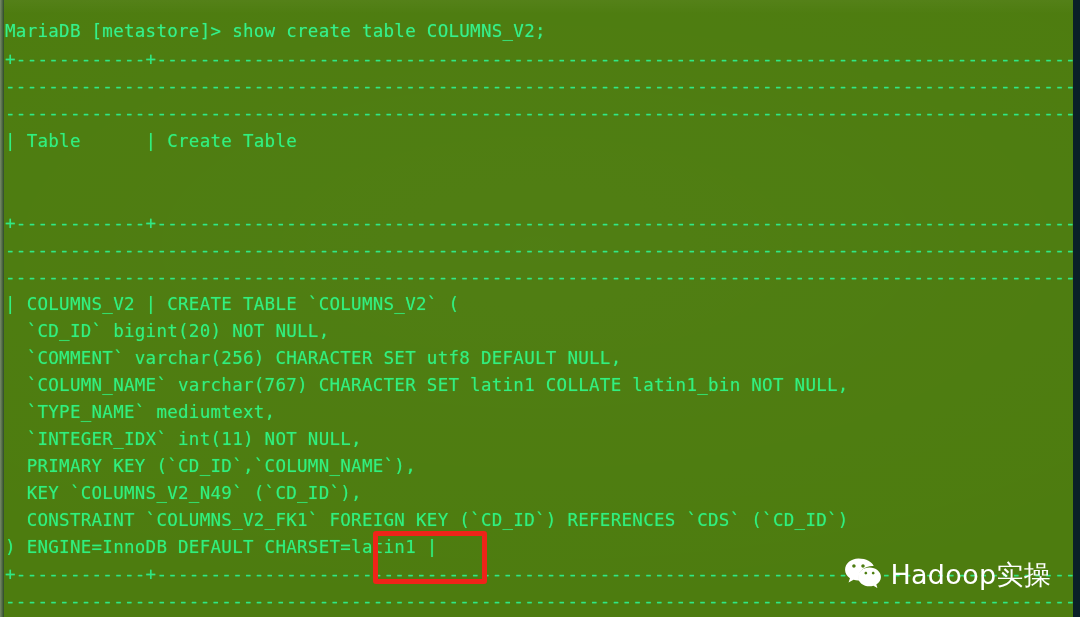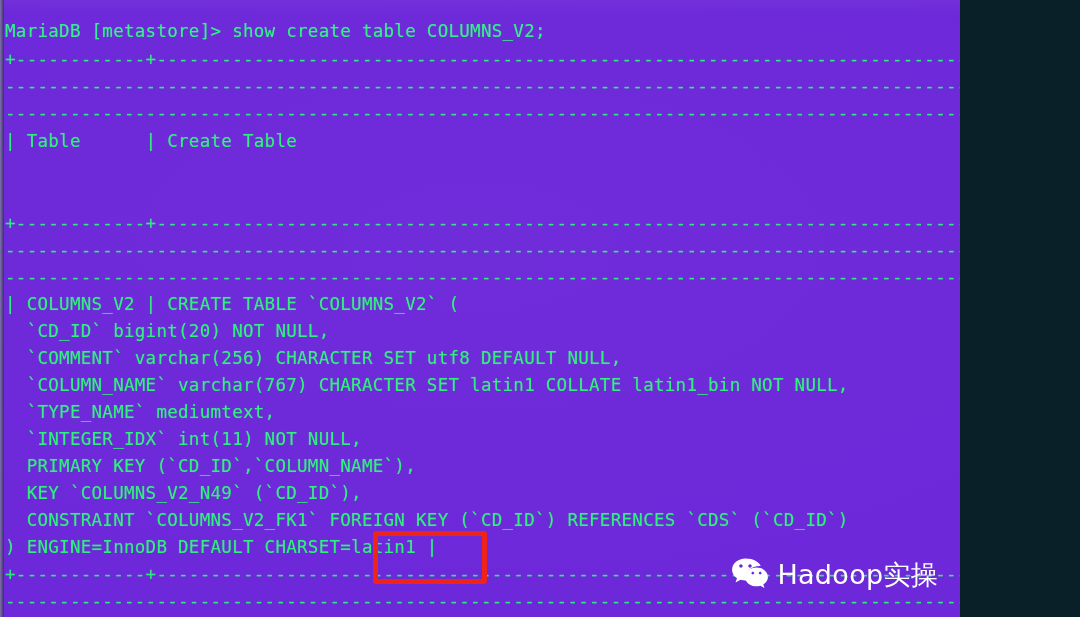--- a/index.html
+++ b/index.html
@@ -3,23 +3,23 @@
 <meta charset="utf-8">
 <title>MariaDB Terminal</title>
 <style>
   html, body {
     margin: 0;
     padding: 0;
     background: #0a2028;
   }
   #screen {
     position: relative;
-    width: 960px;
+    width: 1073px;
     height: 617px;
-    background: #6d28d9;
+    background: #4d7c0f;
     overflow: hidden;
     font-family: "DejaVu Sans Mono", "Liberation Mono", monospace;
   }
   
   #screen::before {
     content: "";
     position: absolute;
     inset: 0;
     background:
       linear-gradient(180deg, rgba(255,255,255,0.035) 0px, rgba(255,255,255,0.0) 14px),

